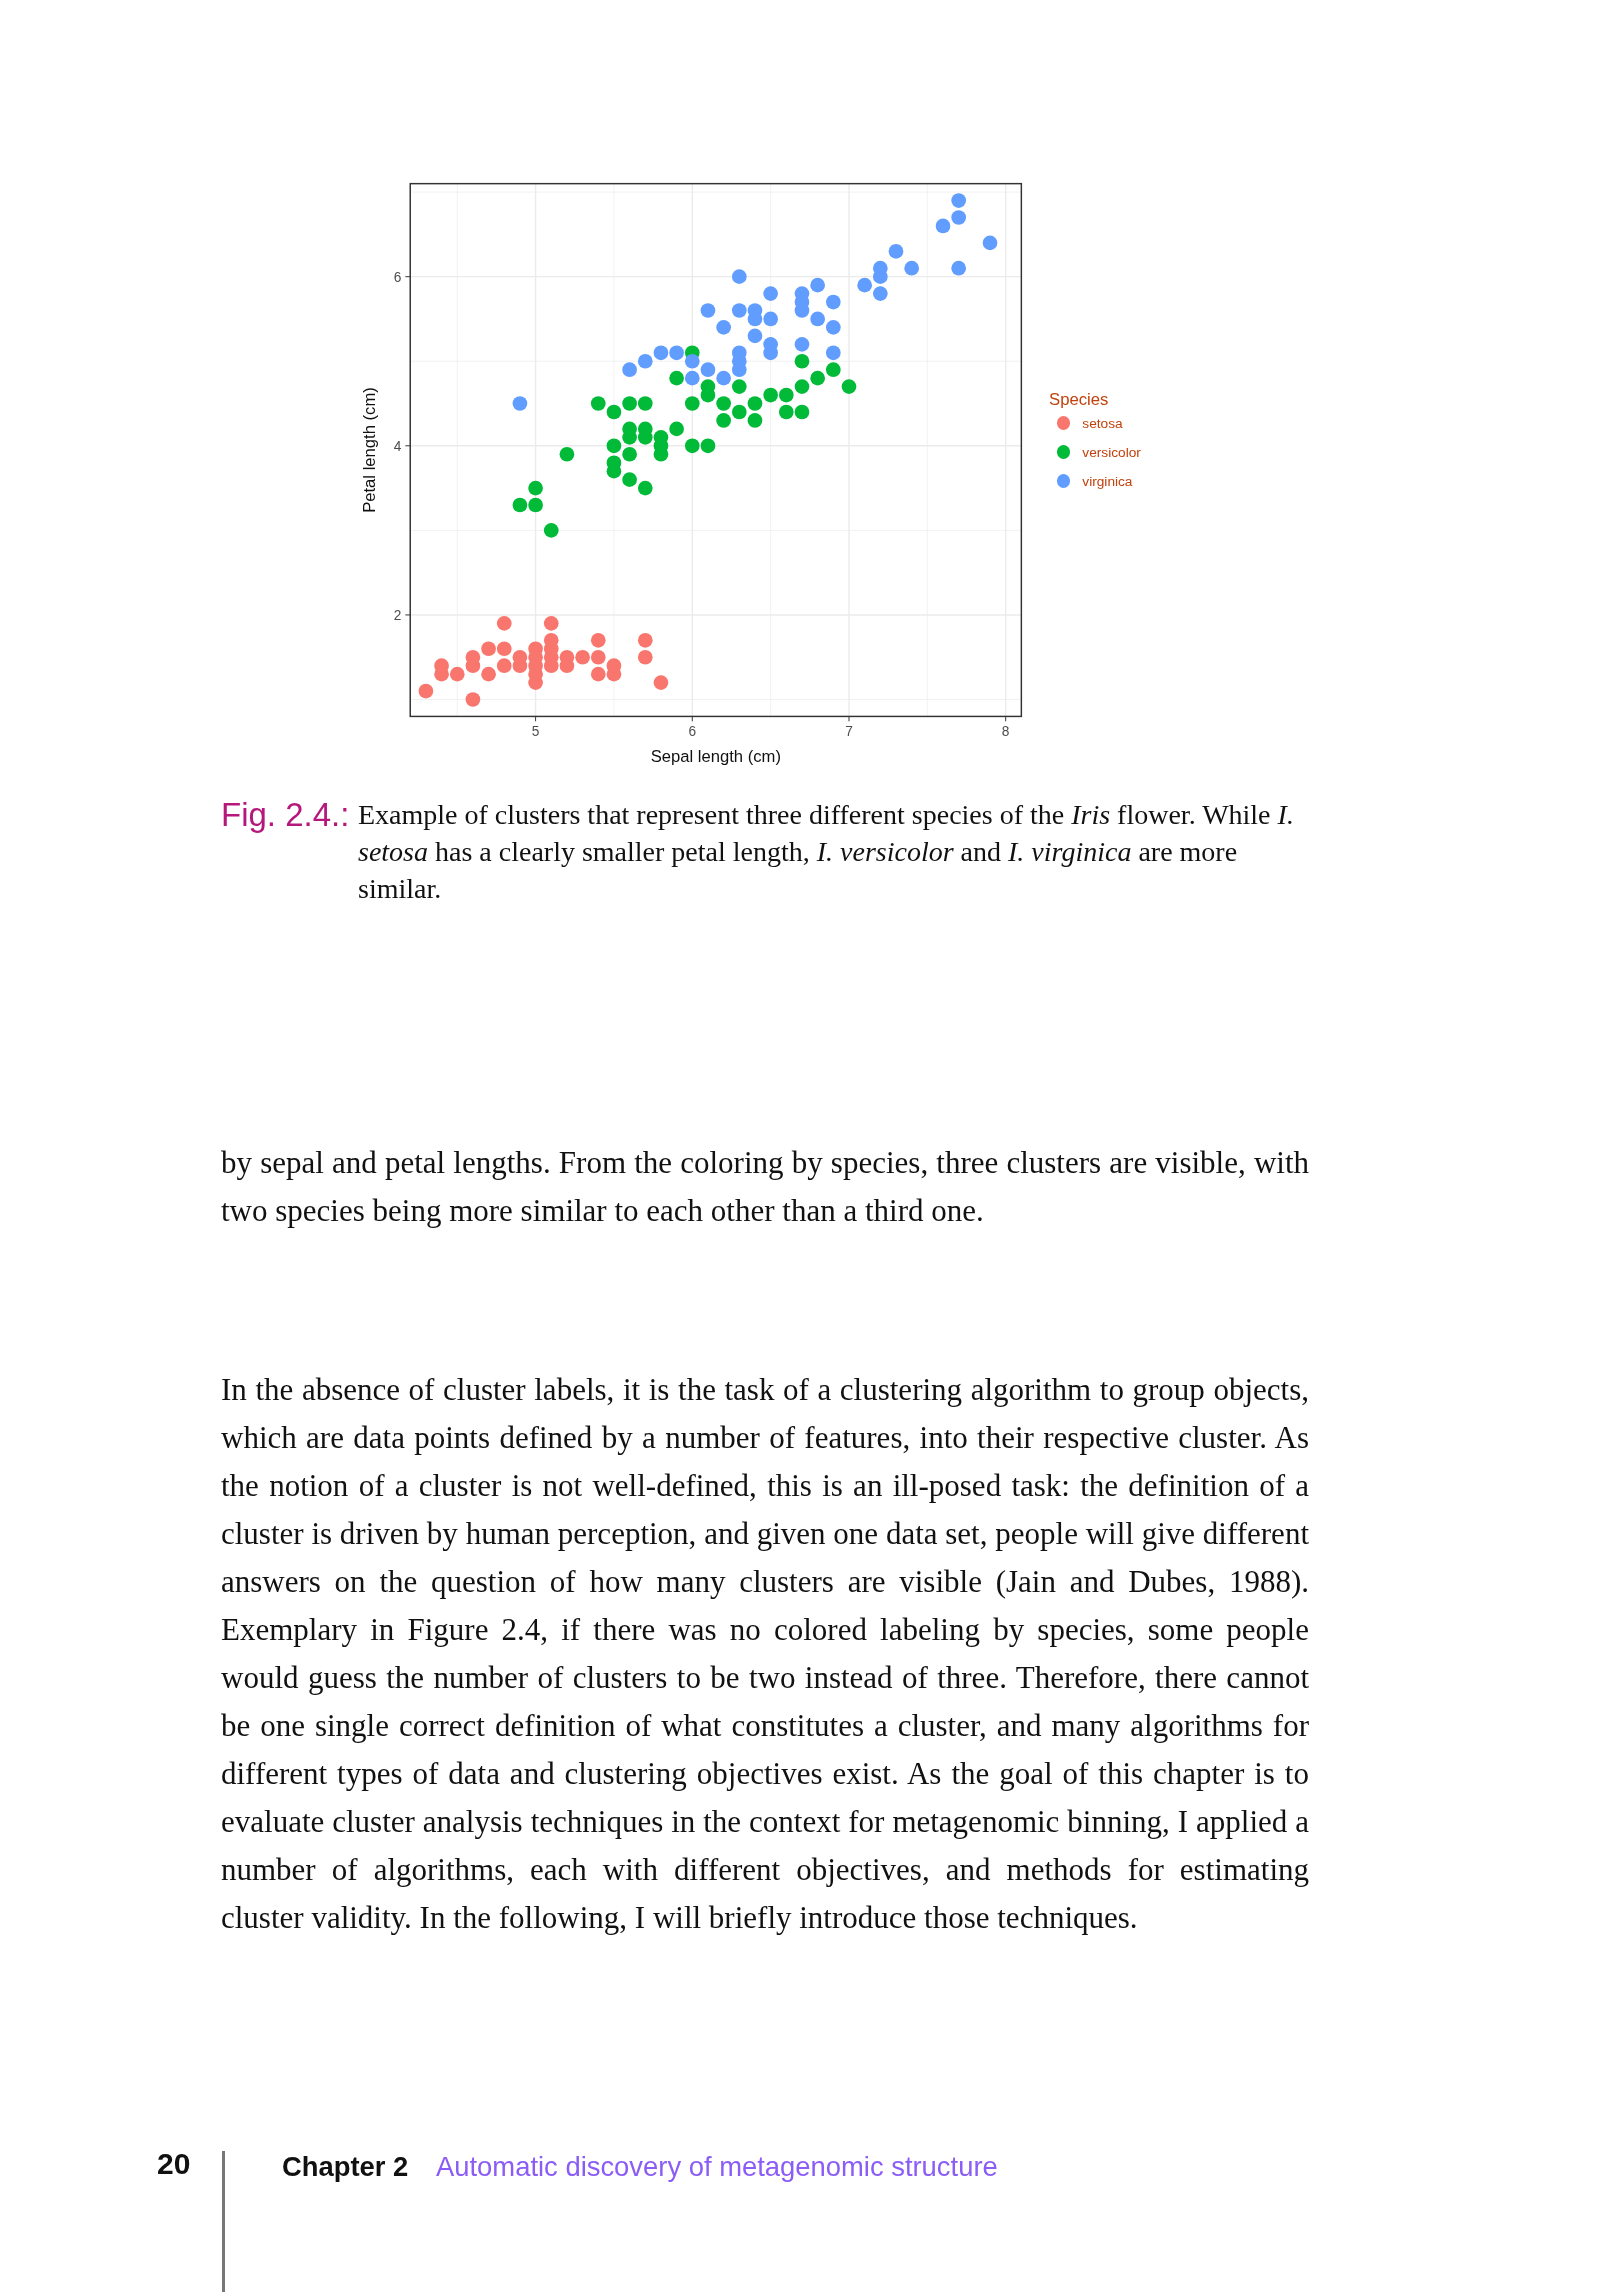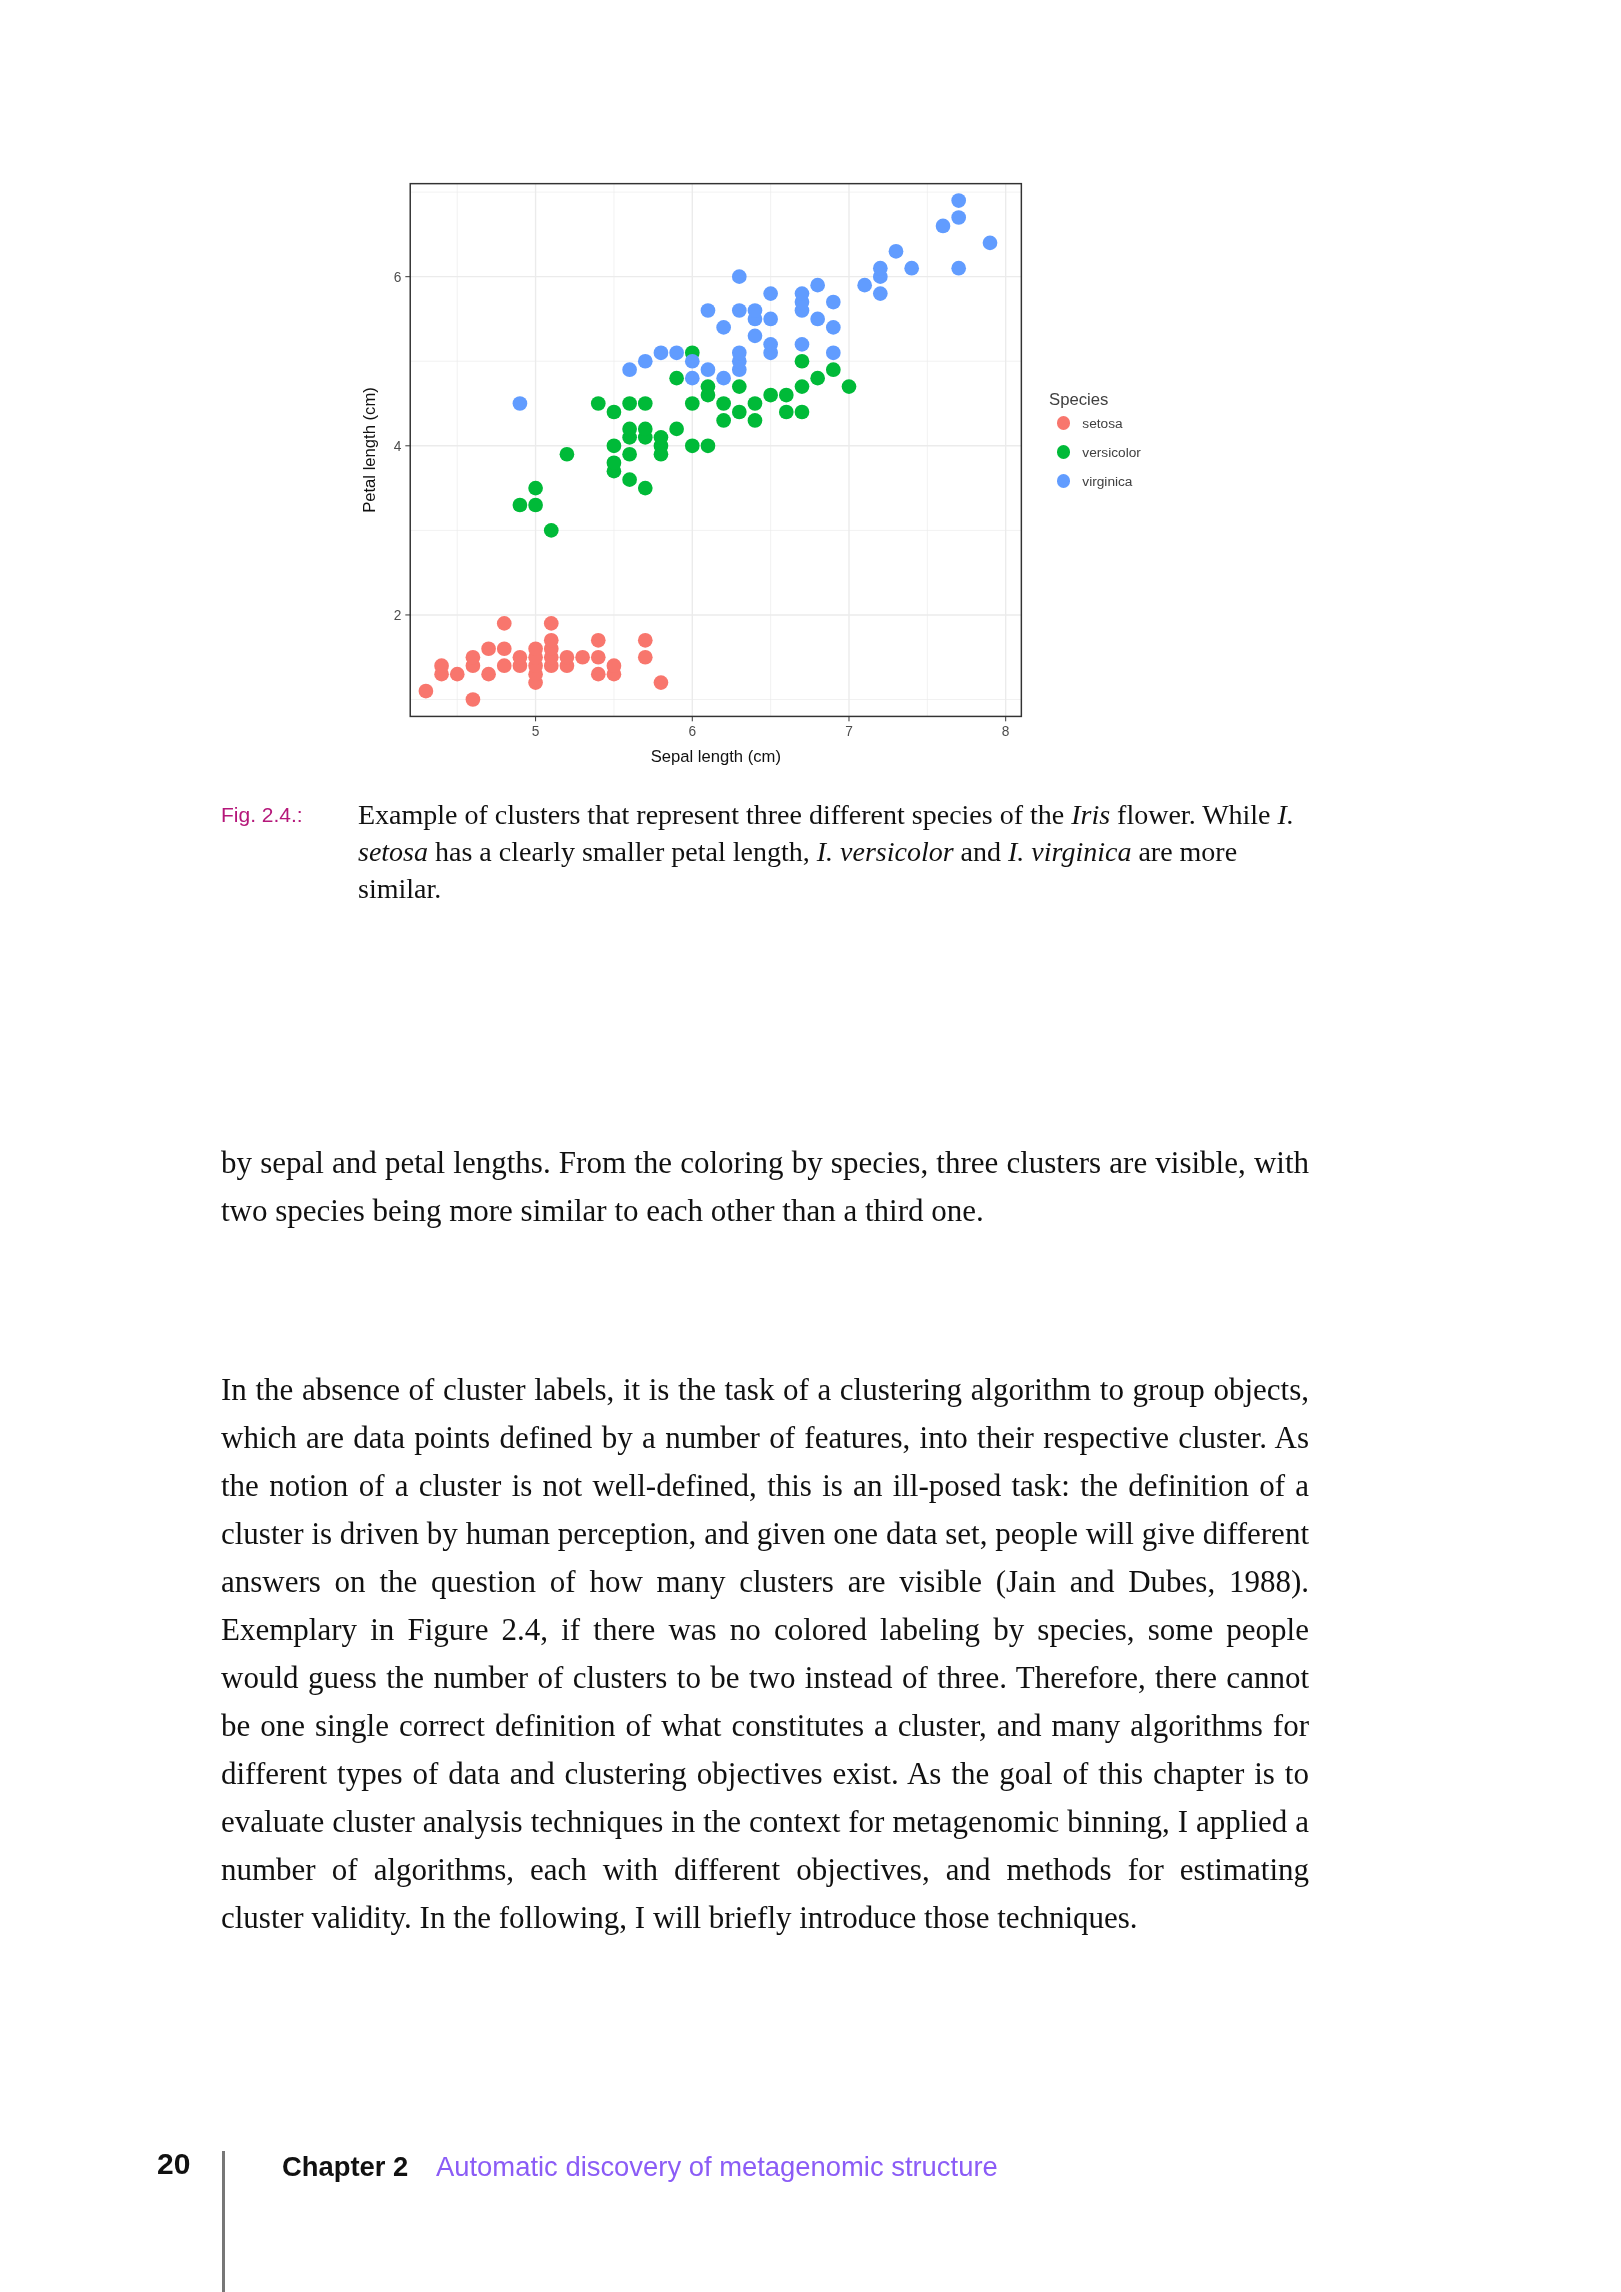--- a/index.html
+++ b/index.html
@@ -1,24 +1,24 @@
 <!DOCTYPE html>
 <html><head>
 <meta charset="utf-8">
 <style>
   html,body{margin:0;padding:0;background:#fff;}
   body{width:1621px;height:2293px;position:relative;overflow:hidden;font-family:"DejaVu Serif",serif;color:#111;}
   .fig{position:absolute;left:353px;top:167px;width:882px;height:617px;}
   .fig svg{position:absolute;left:0;top:0;}
-  .legend{position:absolute;left:1049px;top:390px;font-family:"Liberation Sans",sans-serif;font-size:15.7px;color:#404040;}
+  .legend{position:absolute;left:1049px;top:390px;font-family:"Liberation Sans",sans-serif;font-size:15.7px;color:#c2410c;}
   .legend .title{font-size:16.7px;margin-bottom:5.9px;}
   .legend .item{display:flex;align-items:flex-start;height:29px;font-size:13.7px;}
   .legend .dot{width:13.7px;height:13.7px;border-radius:50%;margin:0 11.8px 0 7.8px;}
   .caption{position:absolute;left:221px;top:796px;width:1098px;font-family:"Liberation Serif",serif;font-size:28px;line-height:37px;}
-  .caption .label{color:#b5177a;font-family:"Liberation Sans",sans-serif;font-size:21px;position:absolute;left:0;top:0;}
+  .caption .label{color:#b5177a;font-family:"Liberation Sans",sans-serif;font-size:33px;position:absolute;left:0;top:0;}
   .caption .text{margin-left:137px;}
   .para{position:absolute;left:221px;width:1088px;font-family:"Liberation Serif",serif;font-size:31px;line-height:48px;text-align:justify;}
   .p1{top:1108px;}
   .p2{top:1335px;}
   .footer{position:absolute;left:0;top:2147px;width:1621px;font-family:"Liberation Sans",sans-serif;}
   .pageno{position:absolute;left:157px;top:0;font-weight:bold;font-size:30px;}
   .rule{position:absolute;left:222px;top:2151px;width:2.9px;height:141px;background:#777;}
   .chap{position:absolute;left:282px;top:3.9px;font-size:27.4px;font-weight:bold;}
   .chaptitle{position:absolute;left:436px;top:3.9px;font-size:27.4px;color:#8b5cf6;}
   i{font-style:italic;}

